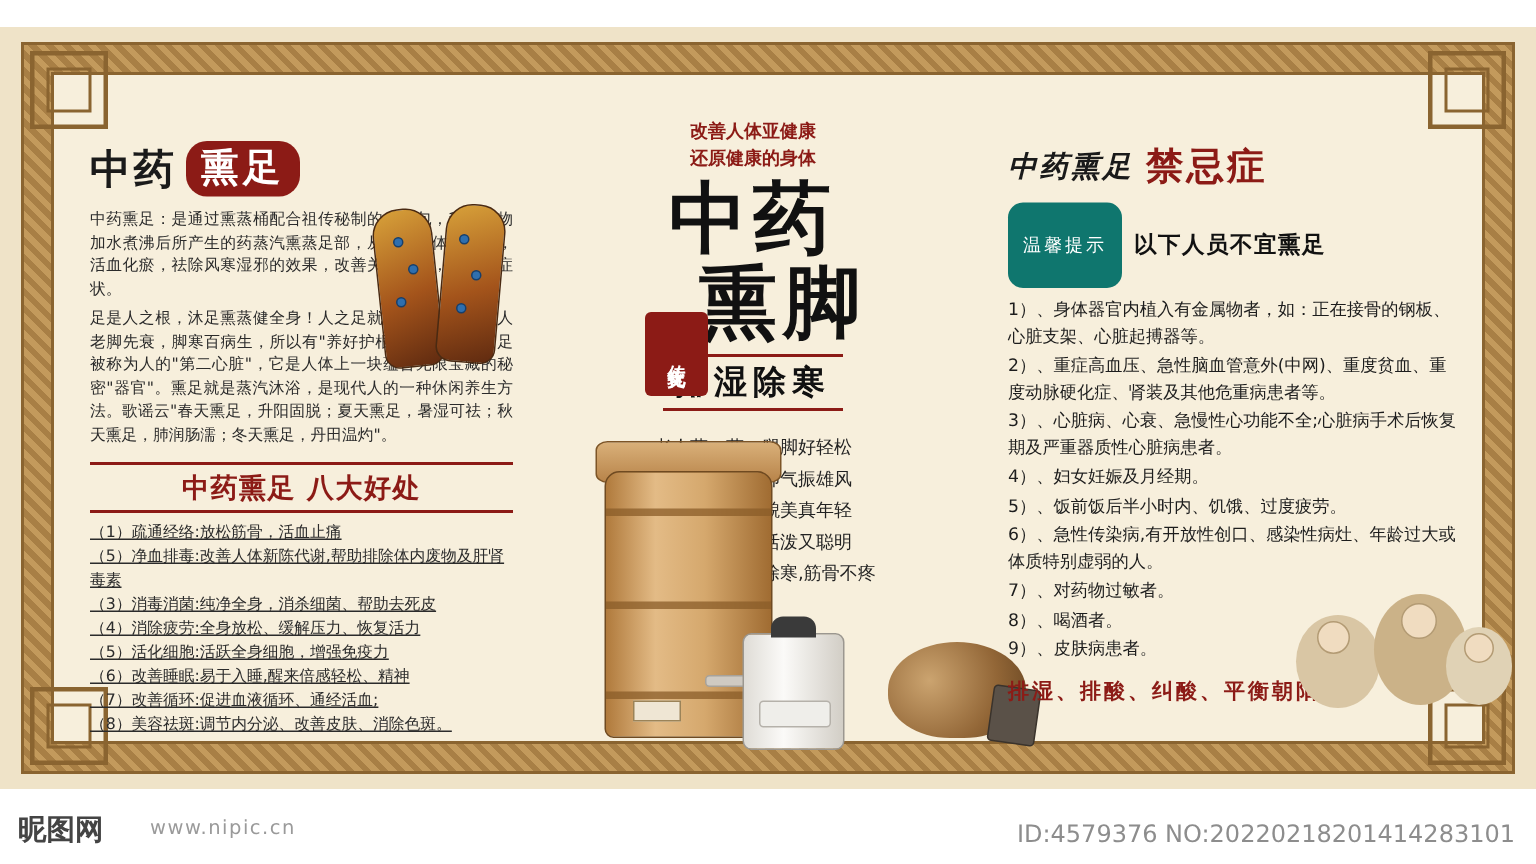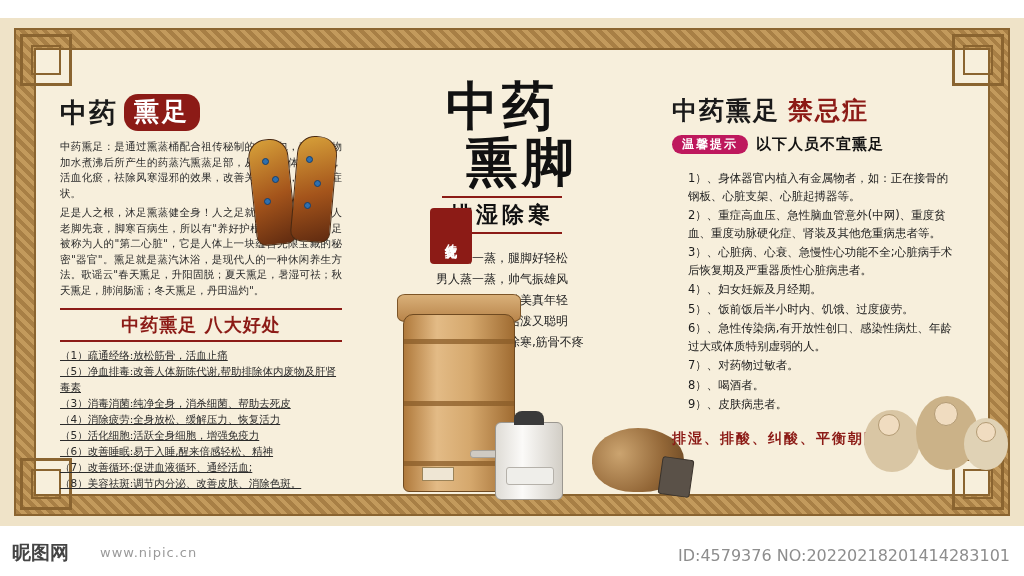--- a/index.html
+++ b/index.html
@@ -109,33 +109,33 @@
     padding:2px 8px;
   }
   .verse{
     margin-top:14px;font-size:12px;line-height:21px;color:#222;
   }
 
   
   .right-title{display:flex;align-items:center;gap:8px;margin-bottom:8px;}
   .rt-black{
     font-family:"DejaVu Serif","Liberation Serif",serif;
-    font-size:25px;font-weight:bold;color:#1a1a1a;letter-spacing:2px;
+    font-size:19px;font-weight:bold;color:#1a1a1a;letter-spacing:2px;font-style:italic;
   }
   .rt-red{
     font-family:"DejaVu Serif","Liberation Serif",serif;
     font-size:25px;font-weight:bold;color:#8c1b16;letter-spacing:2px;
   }
   .tip-row{display:flex;align-items:center;gap:8px;margin-bottom:6px;}
   .tip-pill{
-    background:#be185d;color:#fff;font-size:12px;font-weight:bold;
-    border-radius:10px;padding:1px 10px;letter-spacing:2px;
+    background:#0f766e;color:#fff;font-size:12px;font-weight:normal;
+    border-radius:10px;padding:20px 10px;letter-spacing:2px;
   }
   .tip-text{font-size:15px;font-weight:bold;color:#111;letter-spacing:1px;}
-  .contra-list{margin:16px;padding:0;}
+  .contra-list{margin:0;padding:0;}
   .contra-list li{
     list-style:none;font-size:11.5px;line-height:17.5px;color:#1d1d1d;
     margin-bottom:2px;
   }
   .footer-red{
     margin-top:10px;color:#8c1b16;font-size:14px;font-weight:bold;
     letter-spacing:2px;
   }
 
   
@@ -272,20 +272,24 @@
     <div class="f f2"></div>
     <div class="dot" style="left:12px;top:22px;"></div>
     <div class="dot" style="left:22px;top:40px;"></div>
     <div class="dot" style="left:14px;top:62px;"></div>
     <div class="dot" style="left:56px;top:20px;"></div>
     <div class="dot" style="left:64px;top:44px;"></div>
     <div class="dot" style="left:54px;top:66px;"></div>
   </div>
 
   <div class="col-mid">
+    <div class="slogan">
+      <div>改善人体亚健康</div>
+      <div>还原健康的身体</div>
+    </div>
     <div class="big-title">
       <span>中药</span>
       <span class="l2">熏脚</span>
     </div>
     <div class="seal">传统文化</div>
     <div class="sub-banner">排湿除寒</div>
     <div class="verse">
       <div>老人蒸一蒸，腿脚好轻松</div>
       <div>男人蒸一蒸，帅气振雄风</div>
       <div>女人蒸一蒸，貌美真年轻</div>

